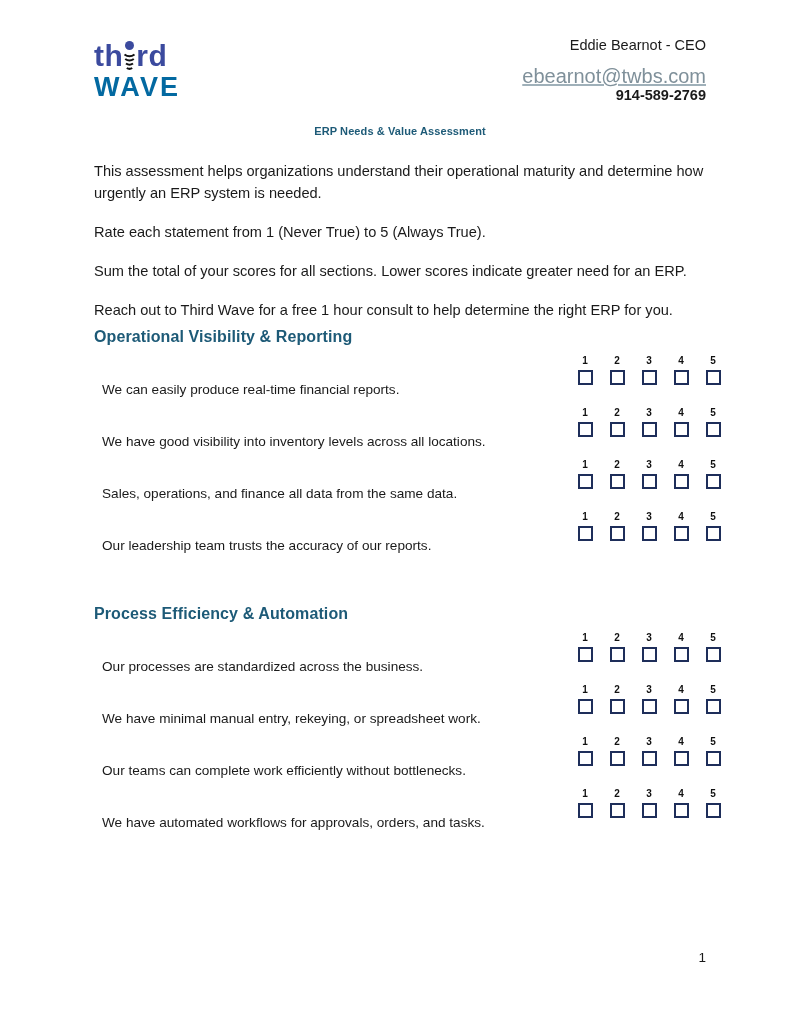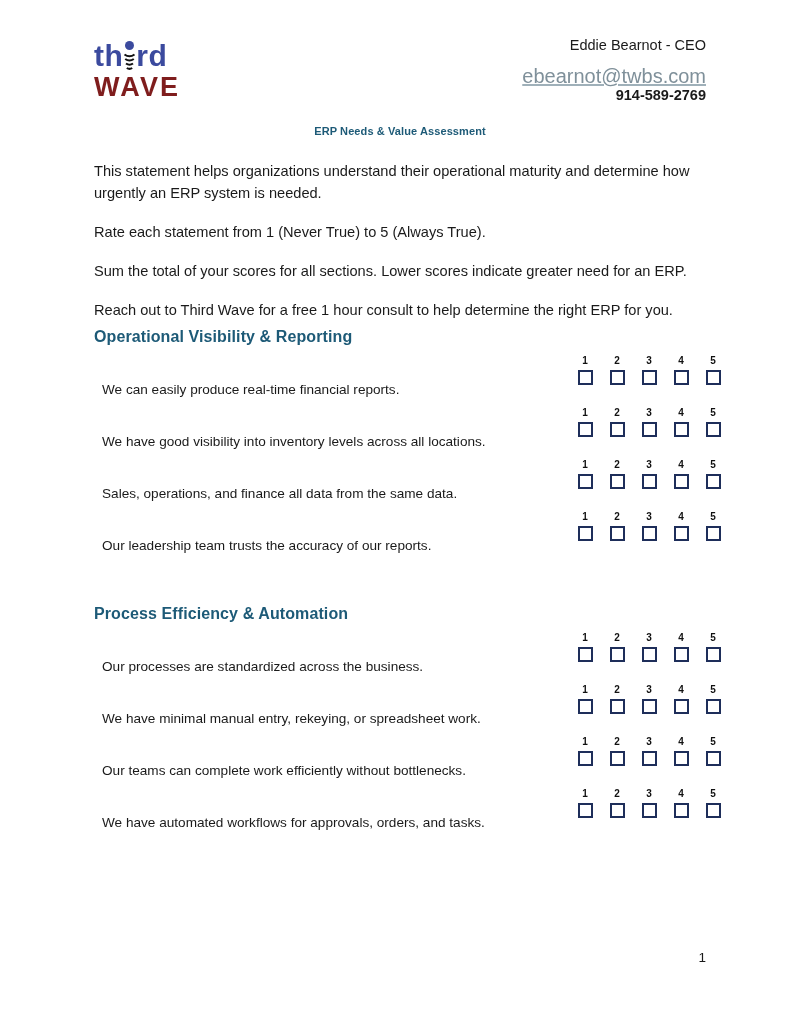--- a/index.html
+++ b/index.html
@@ -76,21 +76,21 @@
     left: 0px;
     top: 12px;
     width: 13px;
     height: 20px;
   }
   .logo-wave {
     display: block;
     font-family: "Liberation Sans", sans-serif;
     font-size: 27px;
     font-weight: 700;
-    color: #7f1d1d;
+    color: #0369a1;
     letter-spacing: 2.2px;
     line-height: 28px;
     margin-top: 1px;
   }
 
   .contact {
     position: absolute;
     right: 0;
     top: 0;
     text-align: right;
@@ -233,21 +233,21 @@
       <span class="contact-name">Eddie Bearnot - CEO</span>
       <a class="contact-email" href="#">ebearnot@twbs.com</a>
       <span class="contact-phone">914-589-2769</span>
     </div>
 
   </div>
 
   <div class="doc-title">ERP Needs &amp; Value Assessment</div>
 
   <div class="intro">
-    <p>This statement helps organizations understand their operational maturity and determine how urgently an ERP system is needed.</p>
+    <p>This assessment helps organizations understand their operational maturity and determine how urgently an ERP system is needed.</p>
     <p>Rate each statement from 1 (Never True) to 5 (Always True).</p>
     <p>Sum the total of your scores for all sections. Lower scores indicate greater need for an ERP.</p>
     <p>Reach out to Third Wave for a free 1 hour consult to help determine the right ERP for you.</p>
   </div>
 
   <div class="section" style="top:328px;">
     <h2 class="section-title">Operational Visibility &amp; Reporting</h2>
 
     <div class="q-row" style="height:52px;">
       <div class="q-text">We can easily produce real-time financial reports.</div>

